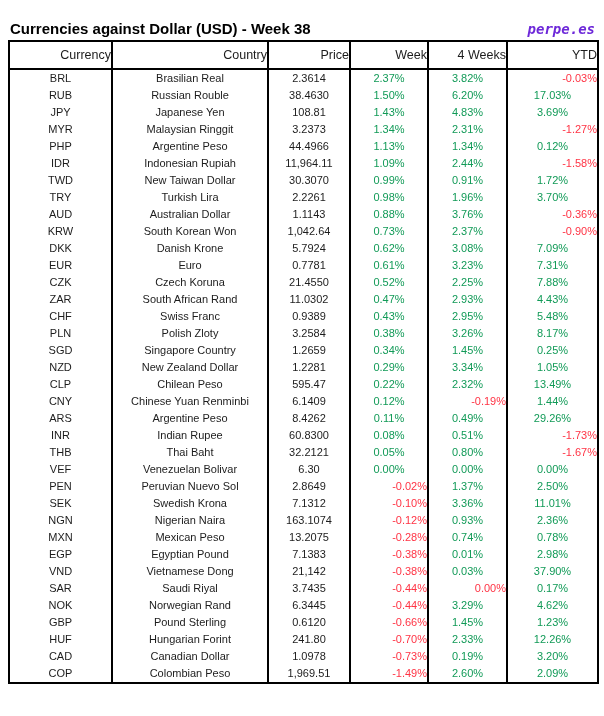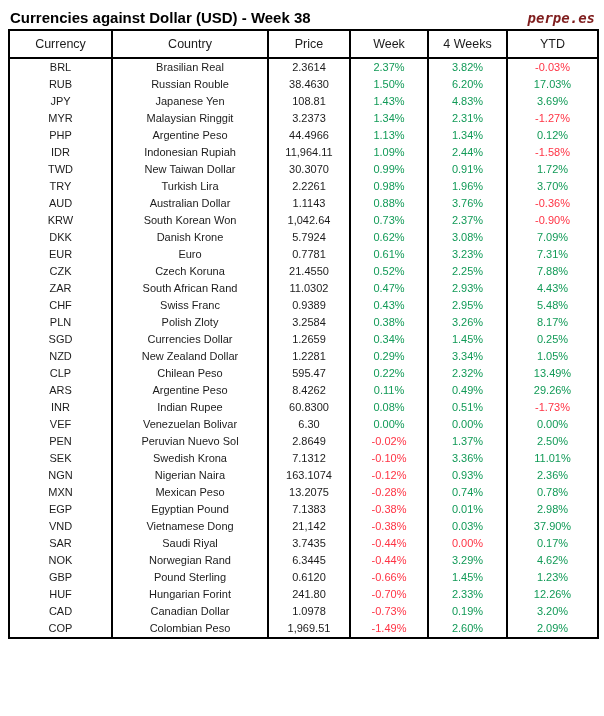--- a/index.html
+++ b/index.html
@@ -8,35 +8,35 @@
     width: 604px;
     height: 716px;
     background: #ffffff;
     font-family: "Liberation Sans", sans-serif;
     overflow: hidden;
   }
   .topbar {
     display: flex;
     justify-content: space-between;
     align-items: flex-end;
-    padding: 6px 9px 3px 10px;
+    padding: 17px 9px 3px 10px;
     height: 20px;
   }
   .title {
     font-size: 15px;
     font-weight: bold;
     color: #000000;
     white-space: nowrap;
   }
   .brand {
     font-family: "DejaVu Sans Mono", monospace;
     font-style: italic;
     font-weight: bold;
     font-size: 14px;
-    color: #7f1d1d;
+    color: #6d28d9;
     white-space: nowrap;
   }
   table.fx {
     border-collapse: collapse;
     table-layout: fixed;
     margin-left: 8px;
     width: 589px;
     border: 2px solid #000000;
   }
   table.fx th, table.fx td {
@@ -47,29 +47,30 @@
     padding: 0;
     overflow: hidden;
     white-space: nowrap;
   }
   table.fx thead th {
     border-bottom: 2px solid #000000;
     height: 26px;
     font-weight: normal;
     font-size: 12.5px;
     color: #1c1c1c;
+    text-align: right;
   }
   table.fx tbody td {
     height: 17px;
     line-height: 17px;
     font-size: 11px;
     color: #1c1c1c;
   }
   table.fx tbody td.pos { color: var(--pos-color, #119a57); }
-  table.fx tbody td.neg { color: var(--neg-color, #ff3344); }
+  table.fx tbody td.neg { color: var(--neg-color, #ff3344); text-align: right; }
 </style>
 </head>
 <body>
 
 <div class="page">
   <div class="topbar">
     <div class="title">Currencies against Dollar (USD) - Week 38</div>
     <div class="brand">perpe.es</div>
   </div>
 
@@ -232,21 +233,21 @@
     <td class="code">PLN</td>
     <td class="country">Polish Zloty</td>
     <td class="price">3.2584</td>
     <td class="pct pos">0.38%</td>
     <td class="pct pos">3.26%</td>
     <td class="pct pos">8.17%</td>
   </tr>
 
   <tr>
     <td class="code">SGD</td>
-    <td class="country">Currencies Dollar</td>
+    <td class="country">Singapore Country</td>
     <td class="price">1.2659</td>
     <td class="pct pos">0.34%</td>
     <td class="pct pos">1.45%</td>
     <td class="pct pos">0.25%</td>
   </tr>
 
 
   <tr>
     <td class="code">NZD</td>
     <td class="country">New Zealand Dollar</td>
@@ -258,39 +259,55 @@
 
   <tr>
     <td class="code">CLP</td>
     <td class="country">Chilean Peso</td>
     <td class="price">595.47</td>
     <td class="pct pos">0.22%</td>
     <td class="pct pos">2.32%</td>
     <td class="pct pos">13.49%</td>
   </tr>
 
+  <tr>
+    <td class="code">CNY</td>
+    <td class="country">Chinese Yuan Renminbi</td>
+    <td class="price">6.1409</td>
+    <td class="pct pos">0.12%</td>
+    <td class="pct neg">-0.19%</td>
+    <td class="pct pos">1.44%</td>
+  </tr>
 
   <tr>
     <td class="code">ARS</td>
     <td class="country">Argentine Peso</td>
     <td class="price">8.4262</td>
     <td class="pct pos">0.11%</td>
     <td class="pct pos">0.49%</td>
     <td class="pct pos">29.26%</td>
   </tr>
 
   <tr>
     <td class="code">INR</td>
     <td class="country">Indian Rupee</td>
     <td class="price">60.8300</td>
     <td class="pct pos">0.08%</td>
     <td class="pct pos">0.51%</td>
     <td class="pct neg">-1.73%</td>
   </tr>
 
+  <tr>
+    <td class="code">THB</td>
+    <td class="country">Thai Baht</td>
+    <td class="price">32.2121</td>
+    <td class="pct pos">0.05%</td>
+    <td class="pct pos">0.80%</td>
+    <td class="pct neg">-1.67%</td>
+  </tr>
 
 
   <tr>
     <td class="code">VEF</td>
     <td class="country">Venezuelan Bolivar</td>
     <td class="price">6.30</td>
     <td class="pct pos">0.00%</td>
     <td class="pct pos">0.00%</td>
     <td class="pct pos">0.00%</td>
   </tr>

